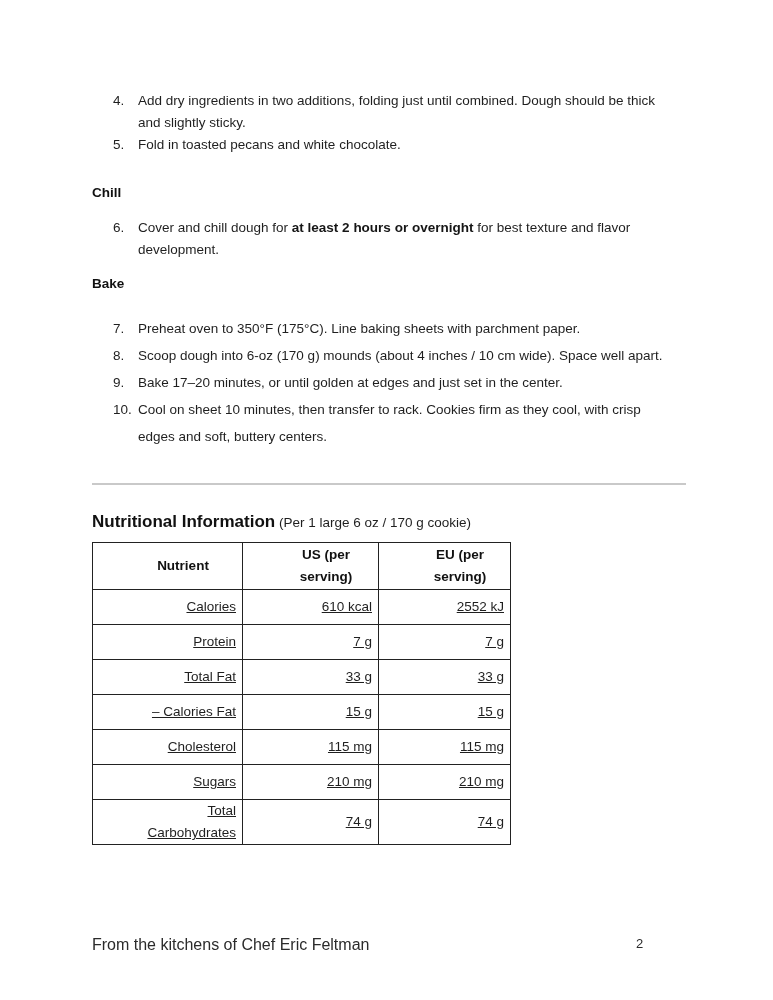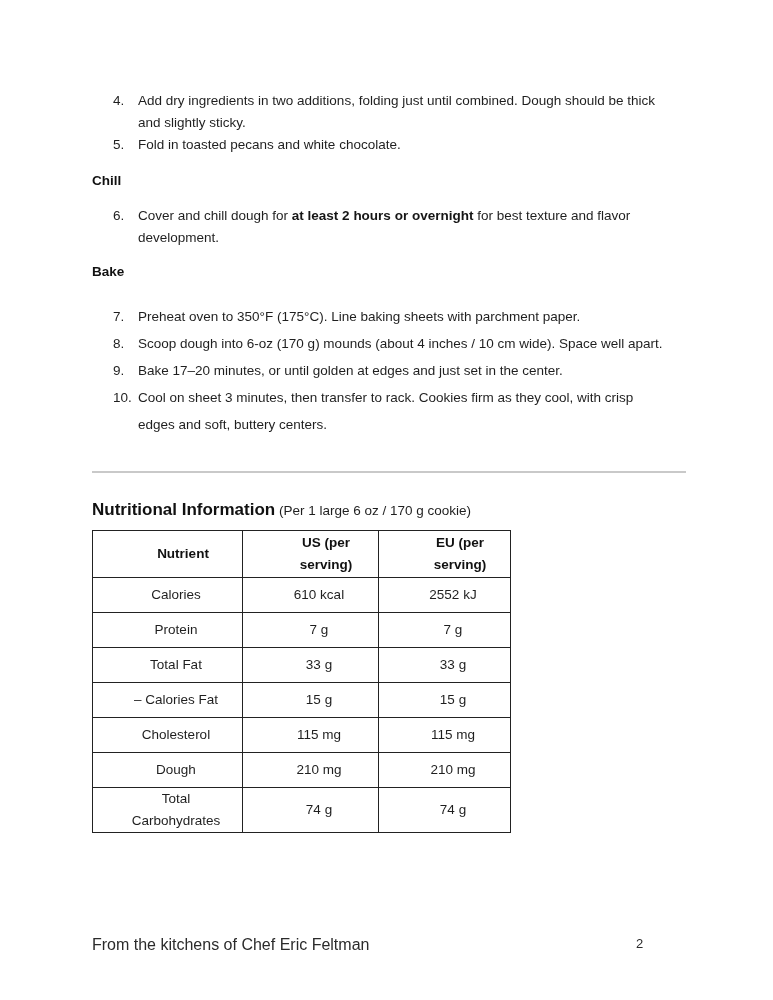--- a/index.html
+++ b/index.html
@@ -33,21 +33,21 @@
   }
   .step-text {
     flex: 1;
     white-space: pre-line;
   }
   .bake-list .step { line-height: 27px; }
   .section-heading {
     font-weight: bold;
     color: #111111;
   }
-  .h-chill { margin: 14px 0 13px 0; }
+  .h-chill { margin: 26px 0 13px 0; }
   .h-bake  { margin: 12px 0 20px 0; }
   b, .bold { font-weight: bold; color: #161616; }
   .rule {
     margin-top: 33px;
     height: 2px;
     background: #c9c9c9;
     width: 100%;
   }
   .nutrition-heading {
     margin-top: 26px;
@@ -79,23 +79,24 @@
   }
   table.nutrition th {
     height: 36px;
     font-weight: bold;
     text-align: center;
     vertical-align: middle;
     color: #111111;
   }
   table.nutrition td {
     height: 34px;
-    text-align: center;
+    text-align: right;
     vertical-align: middle;
     padding: 0 6px 0 23px;
+    text-decoration: underline;
   }
   .footer-left {
     position: absolute;
     left: 92px;
     top: 936px;
     font-size: 16px;
     color: #2b2b2b;
   }
   .footer-page {
     position: absolute;
@@ -143,21 +144,21 @@
       <div class="step">
         <span class="step-num">8.</span>
         <span class="step-text">Scoop dough into 6-oz (170 g) mounds (about 4 inches / 10 cm wide). Space well apart.</span>
       </div>
       <div class="step">
         <span class="step-num">9.</span>
         <span class="step-text">Bake 17–20 minutes, or until golden at edges and just set in the center.</span>
       </div>
       <div class="step">
         <span class="step-num">10.</span>
-        <span class="step-text">Cool on sheet 3 minutes, then transfer to rack. Cookies firm as they cool, with crisp
+        <span class="step-text">Cool on sheet 10 minutes, then transfer to rack. Cookies firm as they cool, with crisp
 edges and soft, buttery centers.</span>
       </div>
     </div>
 
     <div class="rule"></div>
 
     <div class="nutrition-heading"><span class="nh-bold">Nutritional Information</span><span class="nh-note"> (Per 1 large 6 oz / 170 g cookie)</span></div>
 
     <table class="nutrition">
       <colgroup>
@@ -192,21 +193,21 @@
           <td>– Calories Fat</td>
           <td>15 g</td>
           <td>15 g</td>
         </tr>
         <tr>
           <td>Cholesterol</td>
           <td>115 mg</td>
           <td>115 mg</td>
         </tr>
         <tr>
-          <td>Dough</td>
+          <td>Sugars</td>
           <td>210 mg</td>
           <td>210 mg</td>
         </tr>
         <tr>
           <td>Total Carbohydrates</td>
           <td>74 g</td>
           <td>74 g</td>
         </tr>
       </tbody>
     </table>

